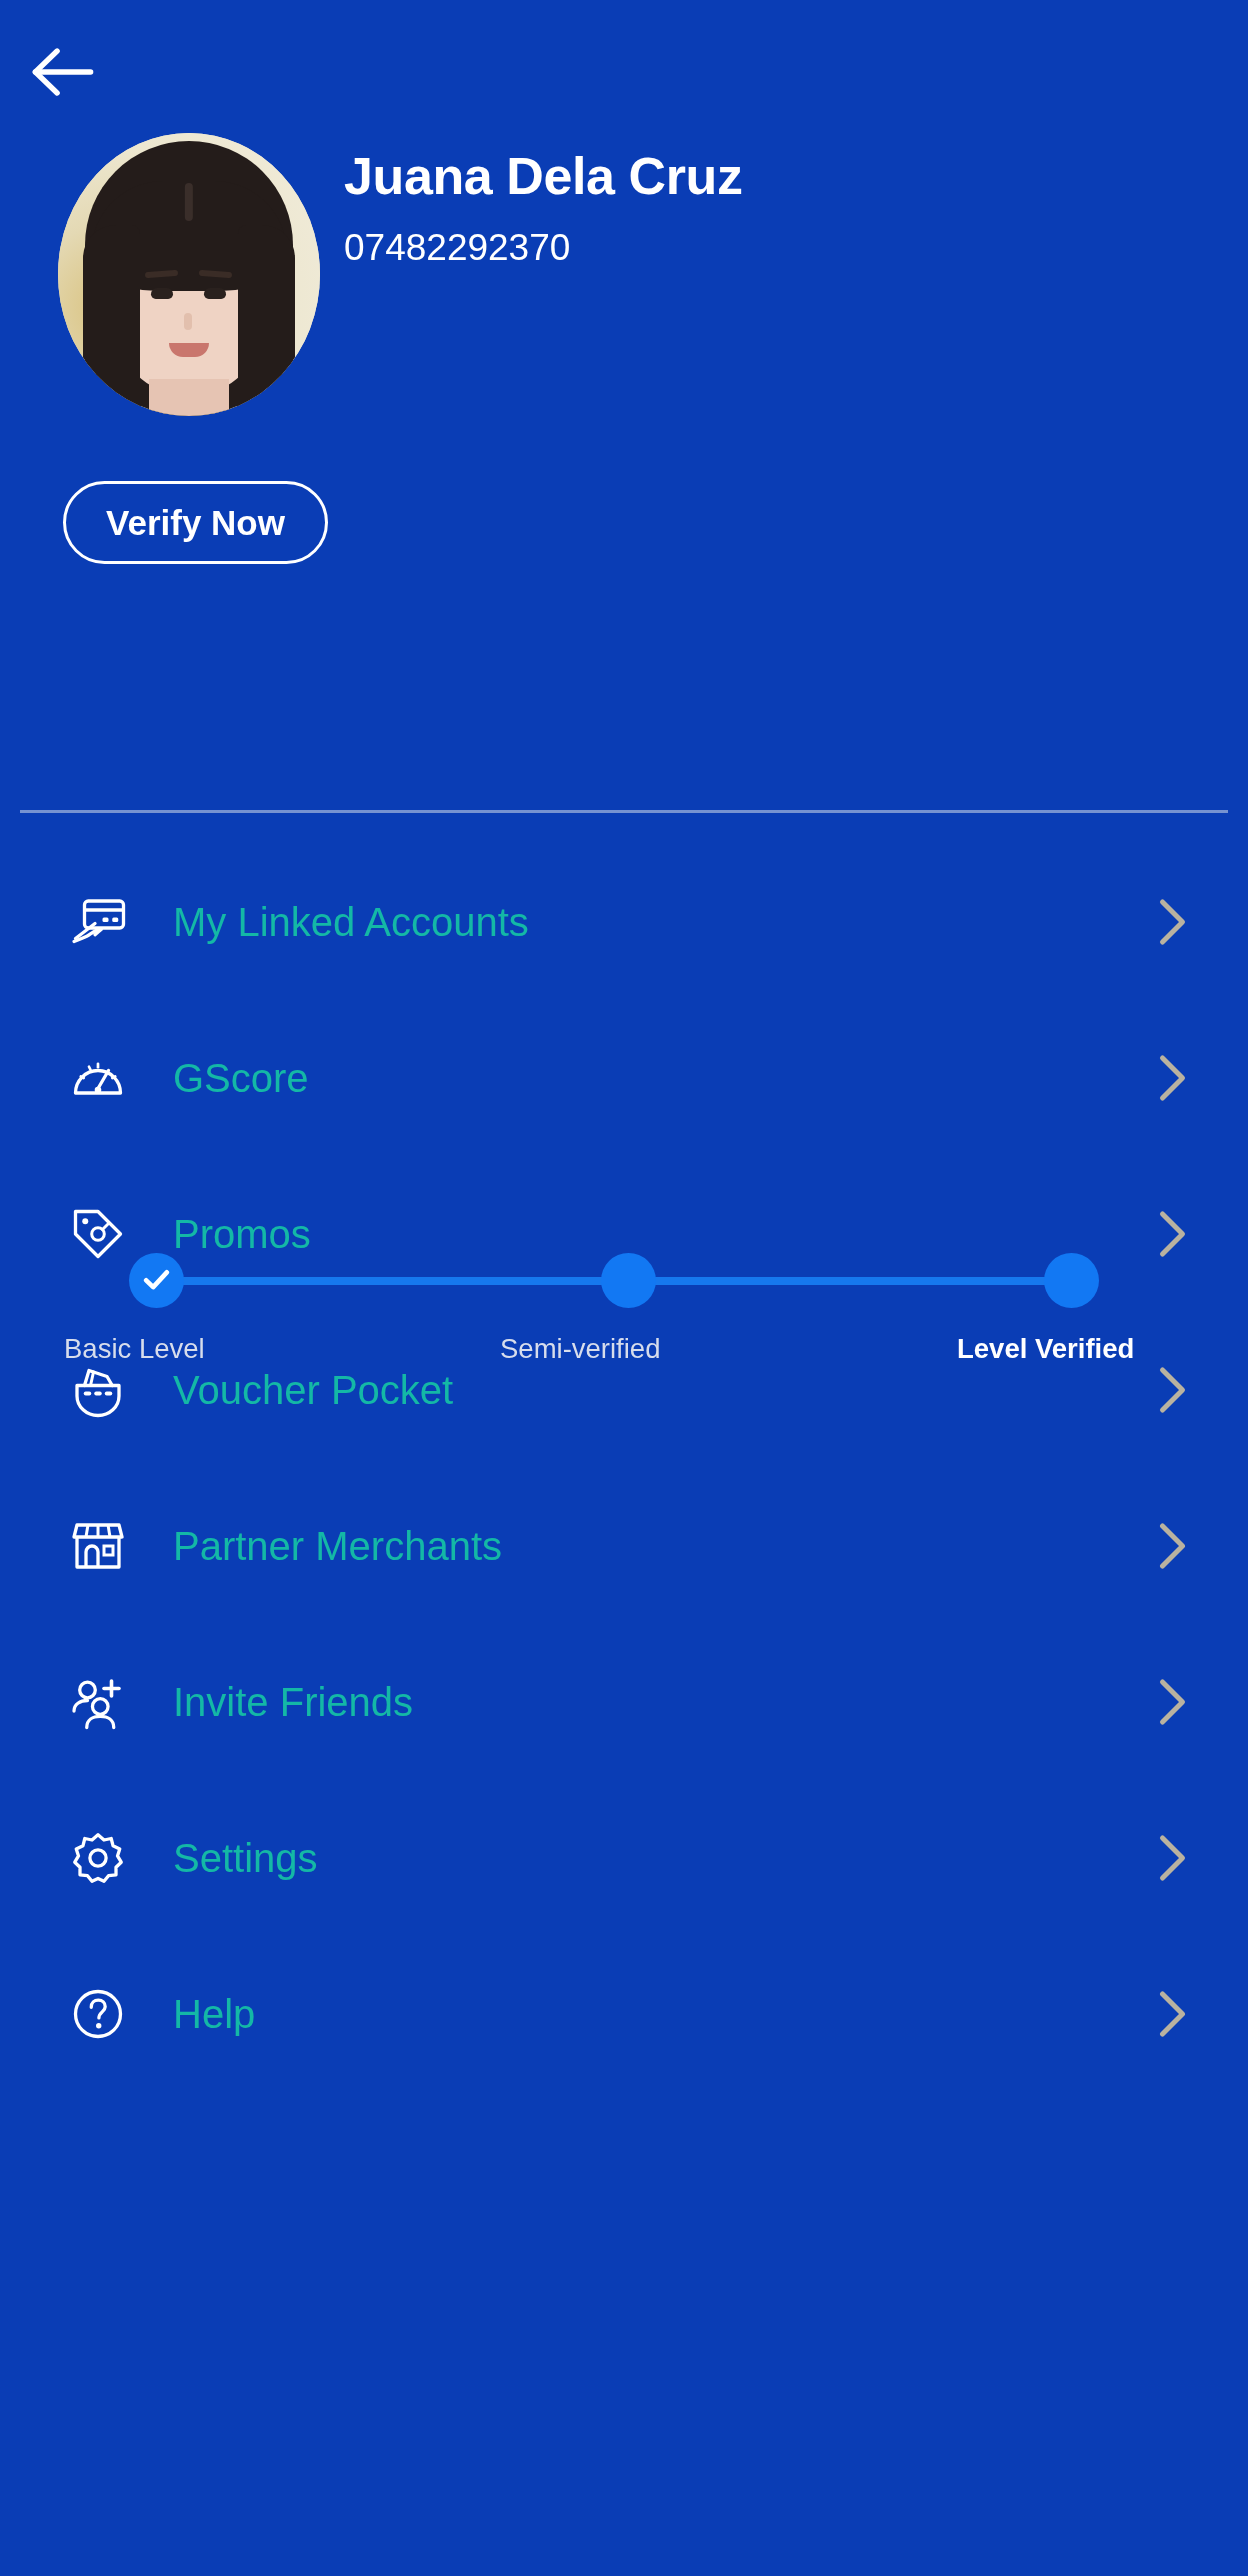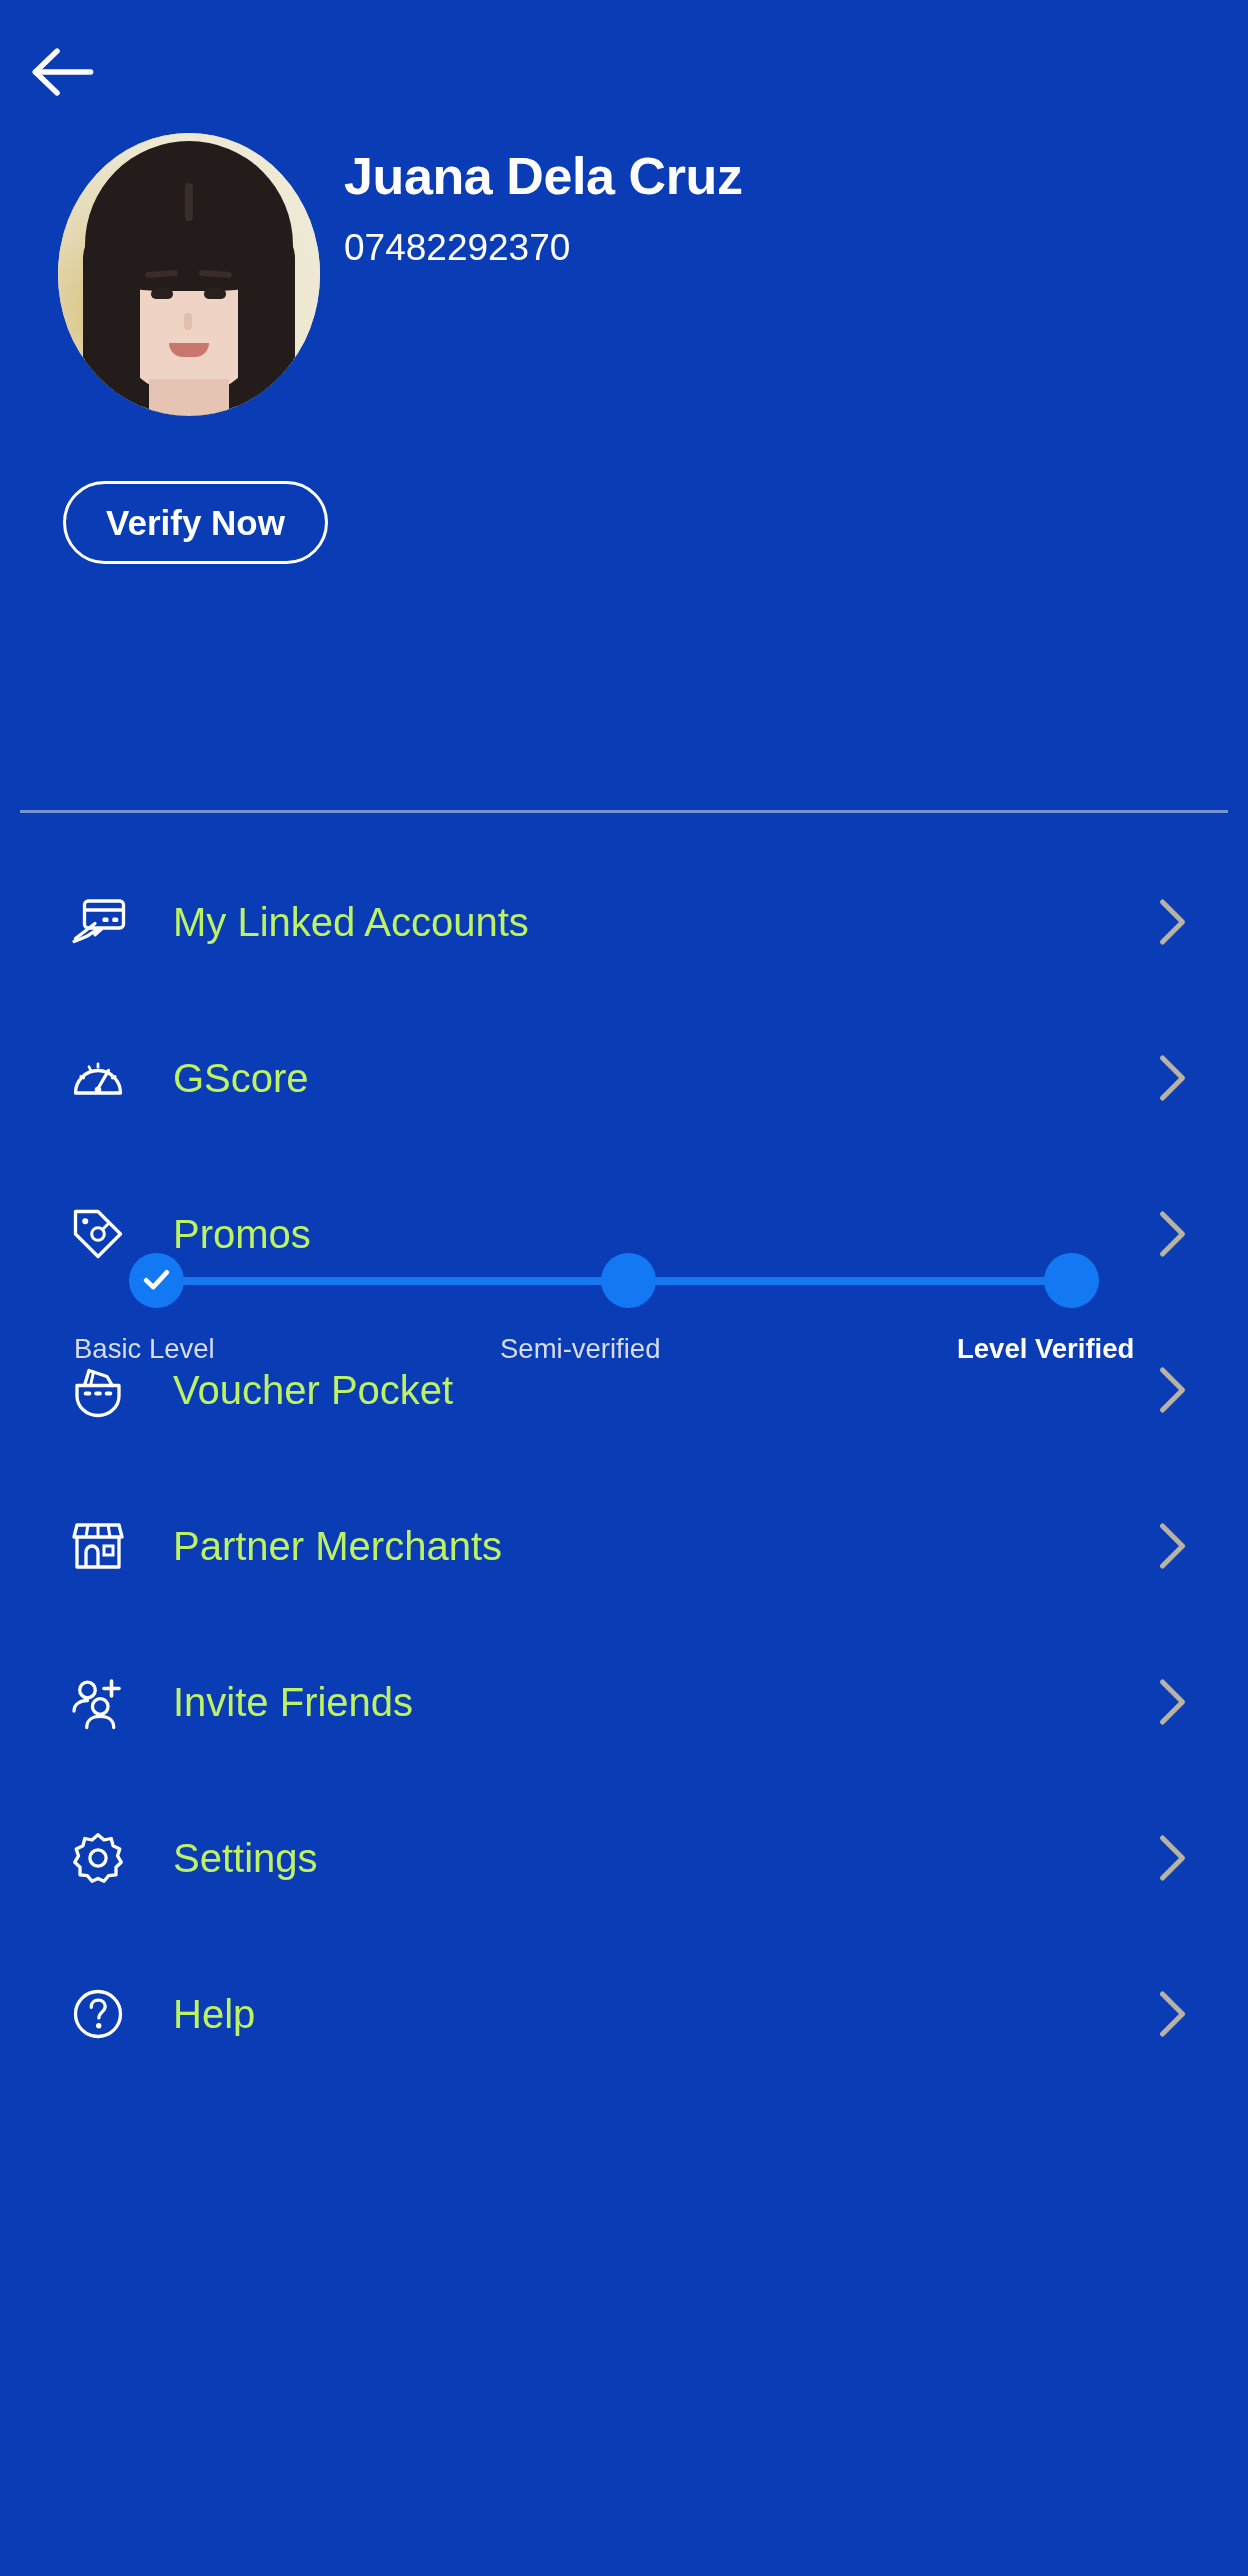--- a/index.html
+++ b/index.html
@@ -105,21 +105,21 @@
     display:flex; align-items:center; justify-content:center;
   }
   .step-dot.s1 { left:129px; }
   .step-dot.s2 { left:601px; }
   .step-dot.s3 { left:1044px; }
   .step-dot svg { width:33px; height:33px; }
   .step-label {
     position:absolute; top:717px;
     font-size:27.5px; color:#D7DDEC; white-space:nowrap;
   }
-  .step-label.l1 { left:74px; }
+  .step-label.l1 { left:64px; }
   .step-label.l2 { left:500px; }
   .step-label.l3 { left:957px; font-weight:bold; color:#ffffff; }
 
   
   .divider {
     position:absolute; left:20px; top:810px;
     width:1208px; height:2.5px;
     background:#8AA2D6; opacity:.85;
   }
 
@@ -130,21 +130,21 @@
     display:flex; align-items:center; cursor:pointer;
   }
   .mi-icon {
     width:80px; margin-left:58px;
     display:flex; align-items:center; justify-content:center;
     flex:0 0 auto;
   }
   .mi-icon svg { width:60px; height:60px; display:block; }
   .mi-label {
     margin-left:35px;
-    font-size:40px; font-weight:400; color:#bef264;
+    font-size:40px; font-weight:400; color:#14b8a6;
     letter-spacing:0px; white-space:nowrap;
   }
   .mi-chev {
     position:absolute; right:57px; top:50%; transform:translateY(-50%);
     width:37px; height:50px;
   }
   .mi-chev svg { width:37px; height:50px; display:block; }
 </style>
 </head>
 <body>

